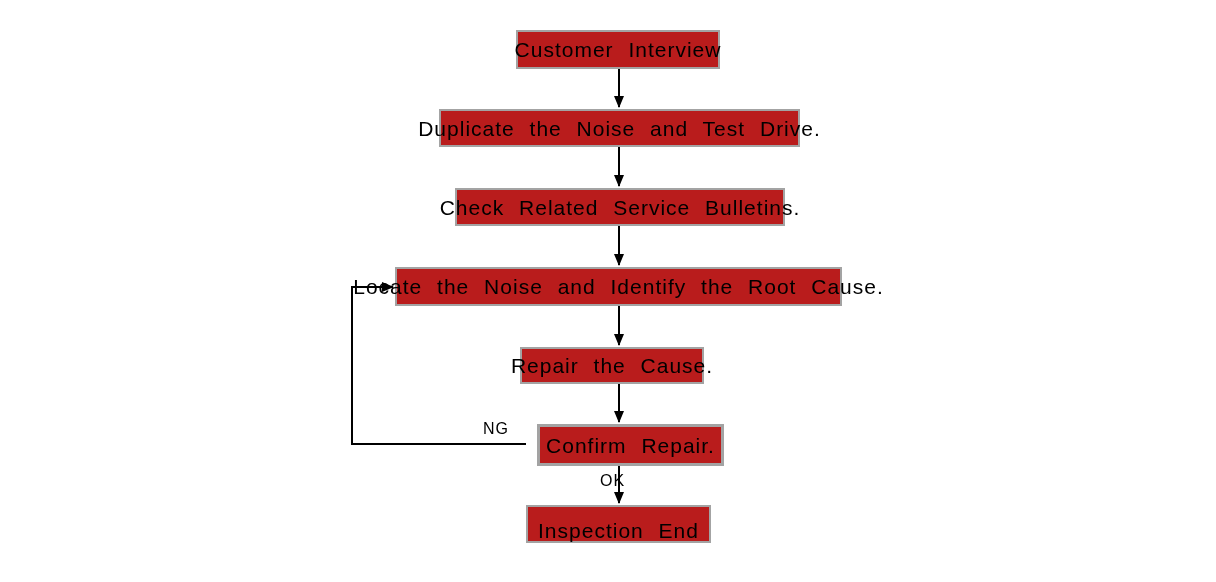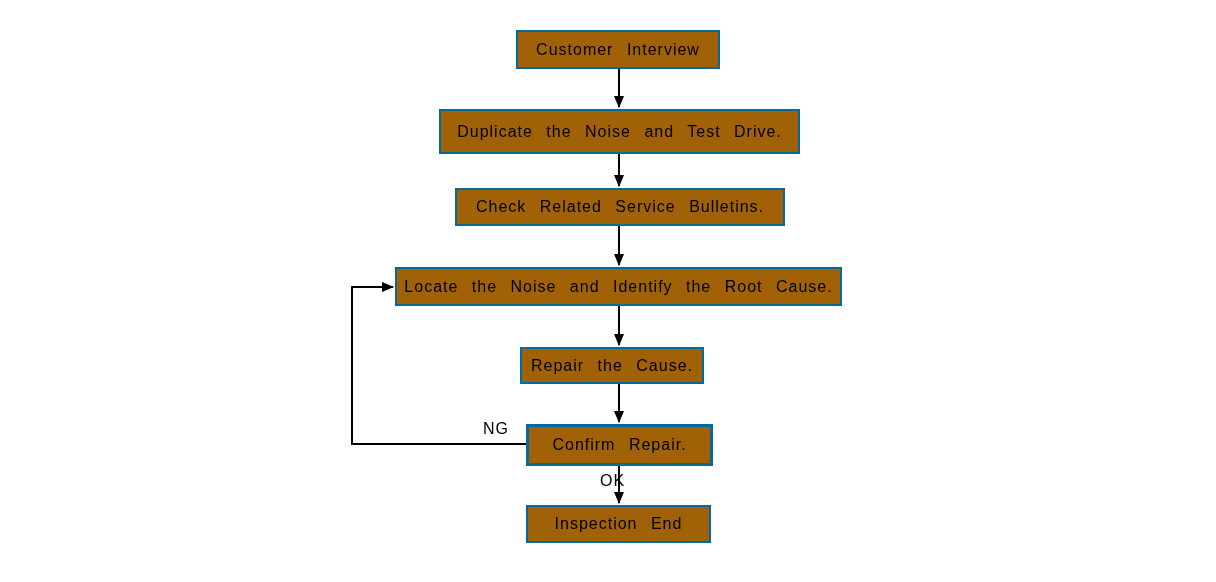--- a/index.html
+++ b/index.html
@@ -18,41 +18,41 @@
   .connectors {
     position: absolute;
     left: 0;
     top: 0;
     width: 1216px;
     height: 582px;
   }
   .flow-node {
     position: absolute;
     box-sizing: border-box;
-    border: 2px solid #0369a1;
-    background: #a16207;
+    border: 2px solid #a3a3a3;
+    background: #b91c1c;
     display: flex;
     align-items: center;
     justify-content: center;
-    font-size: 16px;
+    font-size: 21px;
     color: #000000;
     letter-spacing: 1px;
     word-spacing: 8px;
     white-space: nowrap;
     line-height: 1;
   }
-  .flow-node.thick { border-width: 3px; }
+  .flow-node.thick { border-width: 3px; margin-left: 11px; }
 
   .n1 { left: 516px; top: 30px;  width: 204px; height: 39px; }
-  .n2 { left: 439px; top: 109px; width: 361px; height: 45px; }
+  .n2 { left: 439px; top: 109px; width: 361px; height: 38px; }
   .n3 { left: 455px; top: 188px; width: 330px; height: 38px; text-align: center; }
   .n4 { left: 395px; top: 267px; width: 447px; height: 39px; }
   .n5 { left: 520px; top: 347px; width: 184px; height: 37px; }
   .n6 { left: 526px; top: 424px; width: 187px; height: 42px; }
-  .n7 { left: 526px; top: 505px; width: 185px; height: 38px; }
+  .n7 { left: 526px; top: 505px; width: 185px; height: 38px; align-items: flex-end; }
 
   .edge-label {
     position: absolute;
     font-size: 16px;
     color: #000000;
     letter-spacing: 1px;
     line-height: 1;
   }
   .label-ng { left: 483px; top: 421px; }
   .label-ok { left: 600px; top: 473px; }

